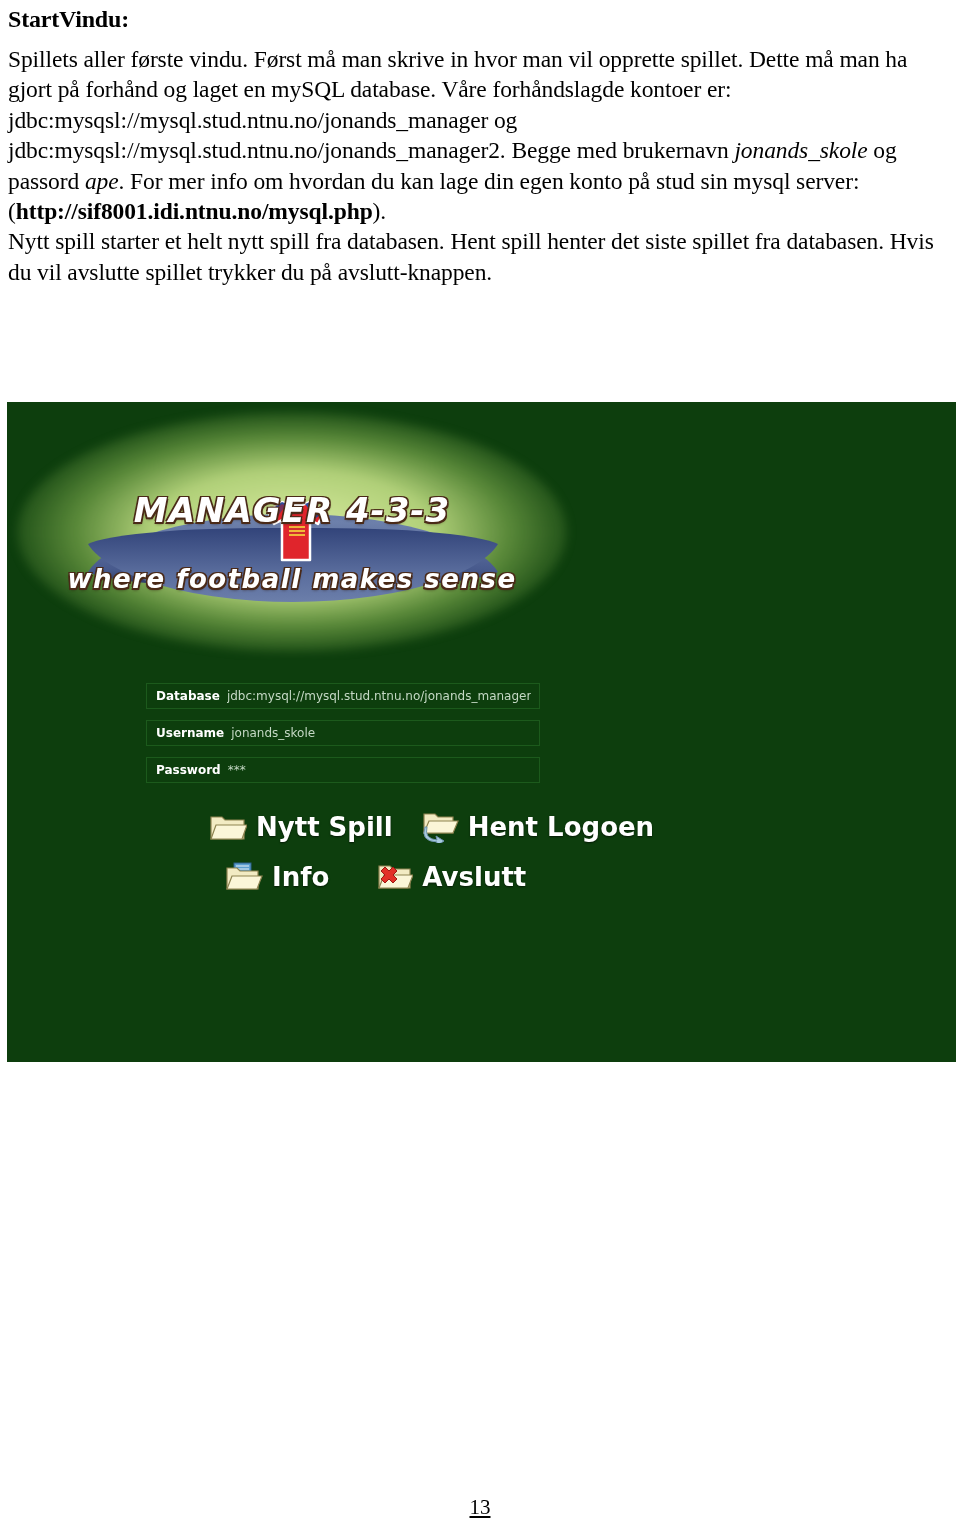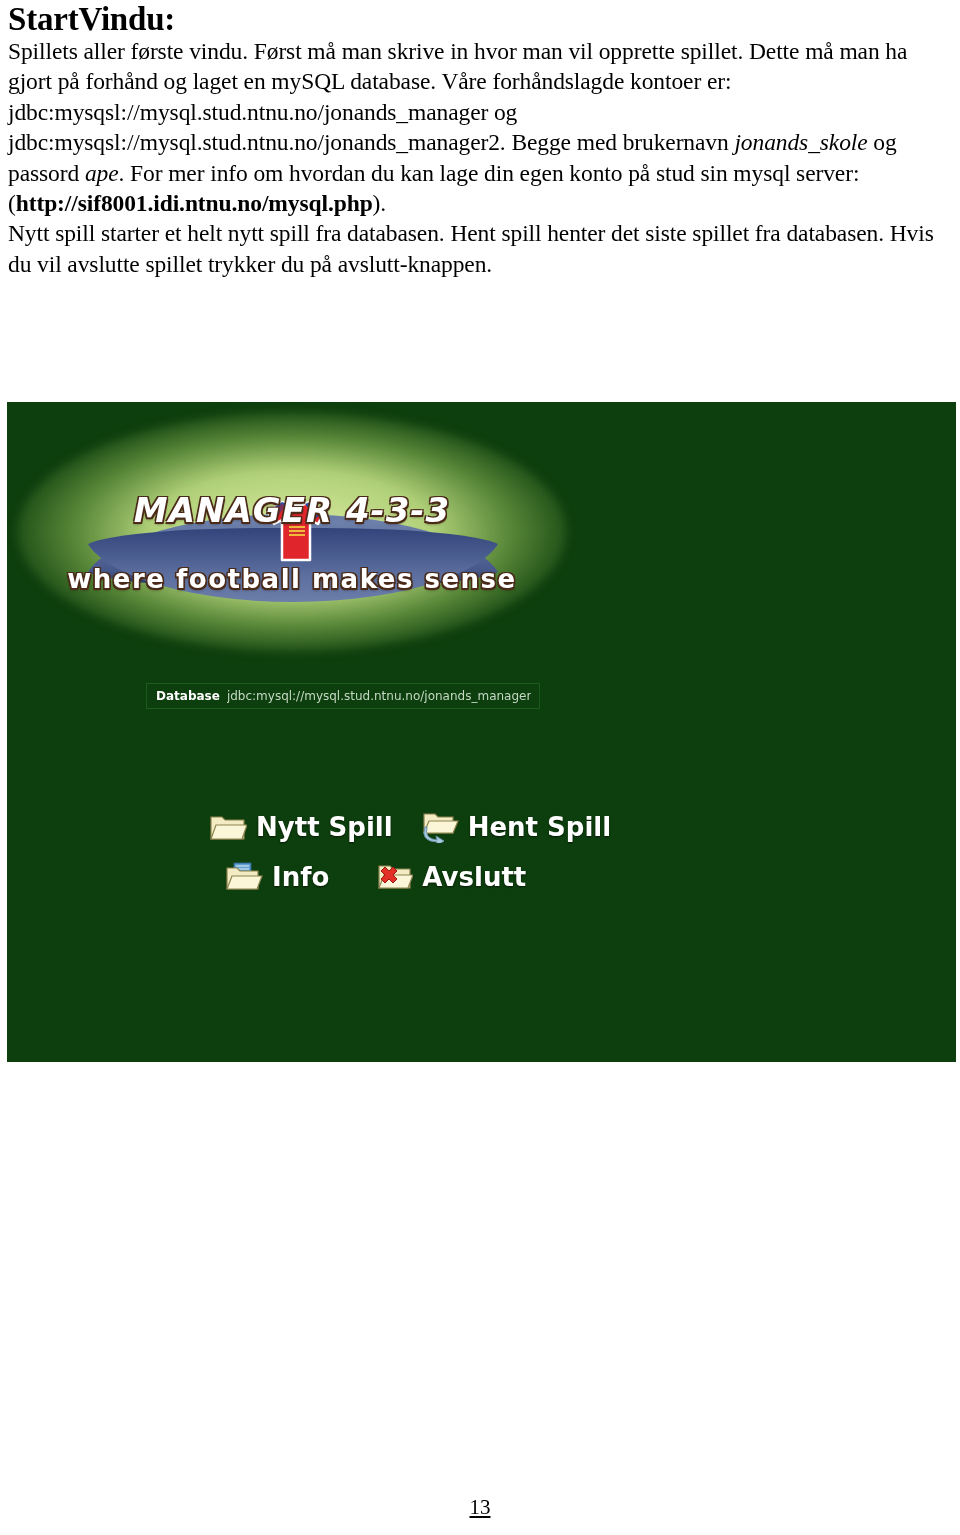--- a/index.html
+++ b/index.html
@@ -17,25 +17,25 @@
   }
 
   
   #doc-text {
     position: absolute;
     left: 8px;
     top: 4px;
     width: 944px;
   }
   #page-heading {
-    font-size: 33px;
+    font-size: 24px;
     font-weight: bold;
     line-height: 30px;
     letter-spacing: -0.2px;
-    margin: 0 0 2px 0;
+    margin: 0 0 10px 0;
   }
   .para {
     font-size: 23.5px;
     line-height: 30.4px;
     margin: 0;
     text-align: left;
     letter-spacing: -0.1px;
   }
   .it { font-style: italic; }
   .url {
@@ -119,20 +119,21 @@
   #logo-title {
     left: 0;
     top: 88px;
     font-size: 34px;
     font-style: italic;
   }
   #logo-tagline {
     left: 0;
     top: 162px;
     font-size: 26px;
+    font-style: italic;
     letter-spacing: 1.5px;
   }
 
   
   #form-area {
     position: absolute;
     left: 139px;
     top: 281px;
     width: 400px;
   }
@@ -250,21 +251,29 @@
     <div id="logo-tagline">where football makes sense</div>
   </div>
 
   <div id="form-area">
 
     <div class="field-row">
       <span class="field-label">Database</span>
       <span class="field-value">jdbc:mysql://mysql.stud.ntnu.no/jonands_manager</span>
     </div>
 
-
+    <div class="field-row">
+      <span class="field-label">Username</span>
+      <span class="field-value">jonands_skole</span>
+    </div>
+
+    <div class="field-row">
+      <span class="field-label">Password</span>
+      <span class="field-value">***</span>
+    </div>
 
   </div>
 
   <div id="button-grid">
 
     <div class="btn-row">
 
       <div class="app-btn" id="btn-nytt-spill">
         <span class="btn-icon">
           <svg width="38" height="32" viewBox="0 0 38 32">
@@ -276,21 +285,21 @@
       </div>
 
       <div class="app-btn" id="btn-hent-spill">
         <span class="btn-icon">
           <svg width="38" height="32" viewBox="0 0 38 32">
             <path d="M3 3 h11 l3 3 h15 v16 h-29 z" fill="#f2ebc3" stroke="#8d8350" stroke-width="1.2"></path>
             <path d="M3 22 l5 -12 h29 l-5 12 z" fill="#fbf6d8" stroke="#8d8350" stroke-width="1.2"></path>
             <path d="M6 16 q-3 12 10 13 l-1 -4 l8 5 l-8 5 l1 -4 q-17 -1 -12 -15 z" fill="#a9cbe0" stroke="#6d93ad" stroke-width="1"></path>
           </svg>
         </span>
-        <span class="btn-label">Hent Spill</span>
+        <span class="btn-label">Hent Logoen</span>
       </div>
 
     </div>
 
     <div class="btn-row">
 
       <div class="app-btn" id="btn-info">
         <span class="btn-icon">
           <svg width="38" height="32" viewBox="0 0 38 32">
             <rect x="9" y="2" width="17" height="13" fill="#5d9fd0" stroke="#2d5f88" stroke-width="1"></rect>

